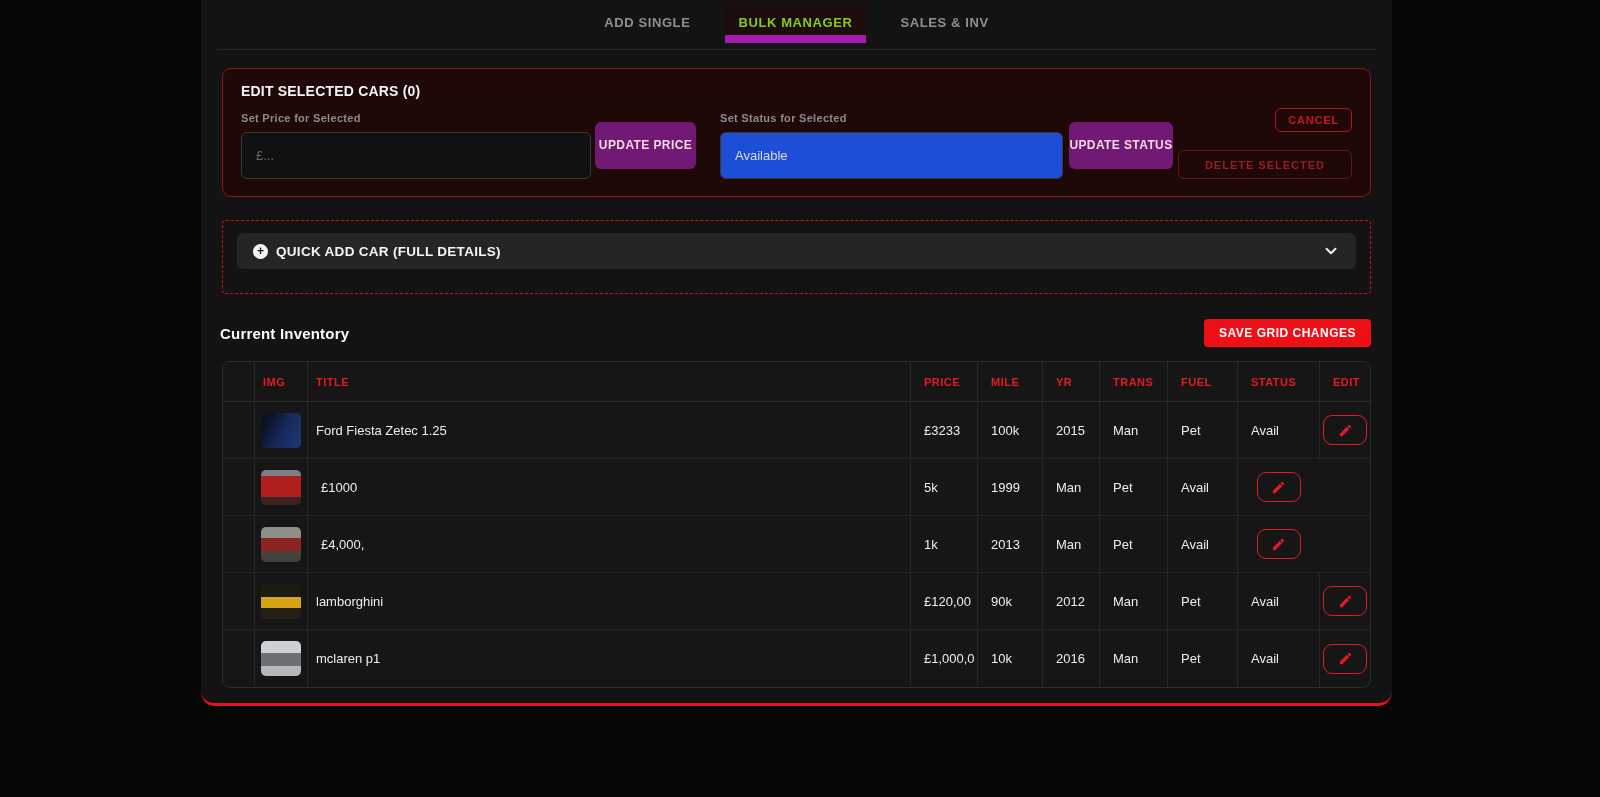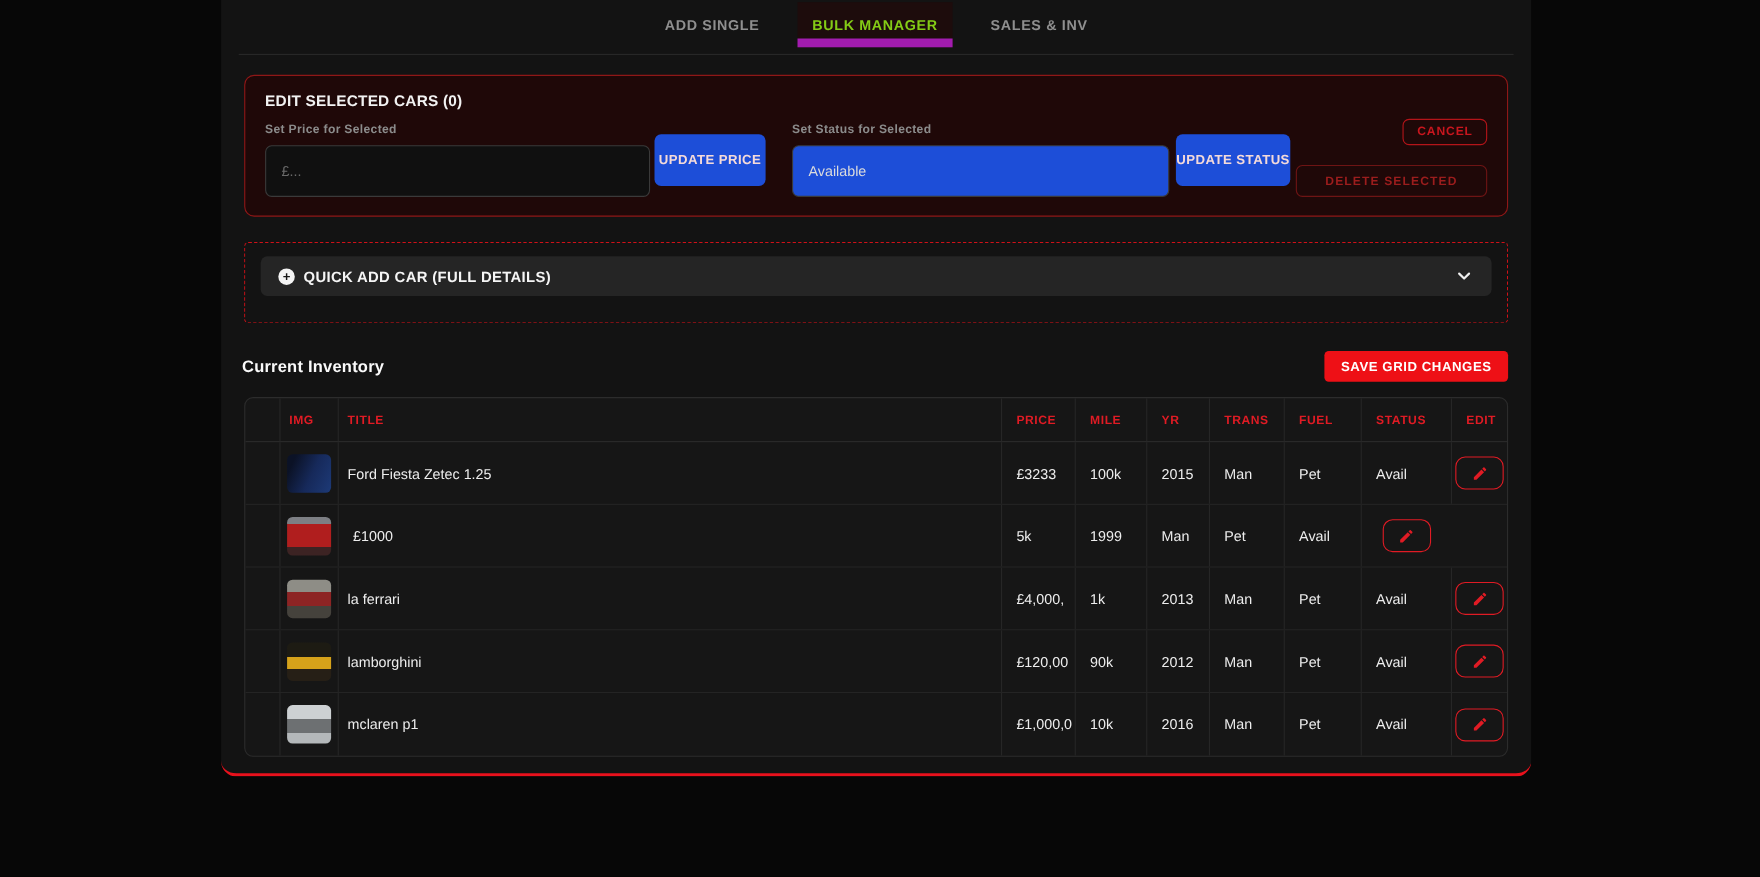--- a/index.html
+++ b/index.html
@@ -36,21 +36,21 @@
   .field-label { font-size:11px; font-weight:bold; color:#8b8b8b;
     letter-spacing:.3px; margin-bottom:8px; }
   .text-input { width:350px; height:47px; background:#101010;
     border:1px solid #3a3a3a; border-radius:6px; color:#e6e6e6;
     font-size:13px; padding:0 14px; font-family:inherit; outline:none; }
   .text-input::placeholder { color:#6a6a6a; }
   .select-box { width:343px; height:47px; background:#1d4ed8;
     border:1px solid #3a3a3a; border-radius:6px; color:#dcdcdc;
     font-size:13px; padding:0 14px; display:flex; align-items:center;
     cursor:pointer; }
-  .red-btn { height:47px; background:#1d4ed8; border:none; border-radius:6px;
+  .red-btn { height:47px; background:#701a75; border:none; border-radius:6px;
     color:#f4dada; font-size:12px; font-weight:bold; letter-spacing:.4px;
     cursor:pointer; line-height:1.25; font-family:inherit; }
   .update-price { width:101px; margin-left:4px; }
   .status-field { margin-left:12px;padding-left:12px; }
   .update-status { width:104px; margin-left:6px; }
   .delete-btn { margin-left:auto; height:29px; padding:0 26px;
     background:transparent; border:1px solid #6e1414; border-radius:6px;
     color:#9c1d1d; font-size:11px; font-weight:bold; letter-spacing:1px;
     cursor:pointer; align-self:flex-end; font-family:inherit; }
 
@@ -207,21 +207,20 @@
               </svg>
             </button>
           </div>
         </div>
 
         <div class="grid-row trow">
           <div class="c-sel"></div>
           <div class="c-img">
               <span class="thumb thumb-2"></span>
             </div>
-          <div class="c-title">la ferrari</div>
           <div>£4,000,</div>
           <div>1k</div>
           <div>2013</div>
           <div>Man</div>
           <div>Pet</div>
           <div>Avail</div>
           <div class="c-edit">
             <button class="edit-row-btn">
               <svg width="15" height="15" viewBox="0 0 24 24" fill="#e01b24">
                 <path d="M3 17.25V21h3.75L17.81 9.94l-3.75-3.75L3 17.25zM20.71 7.04c.39-.39.39-1.02 0-1.41l-2.34-2.34c-.39-.39-1.02-.39-1.41 0l-1.83 1.83 3.75 3.75 1.83-1.83z"></path>

